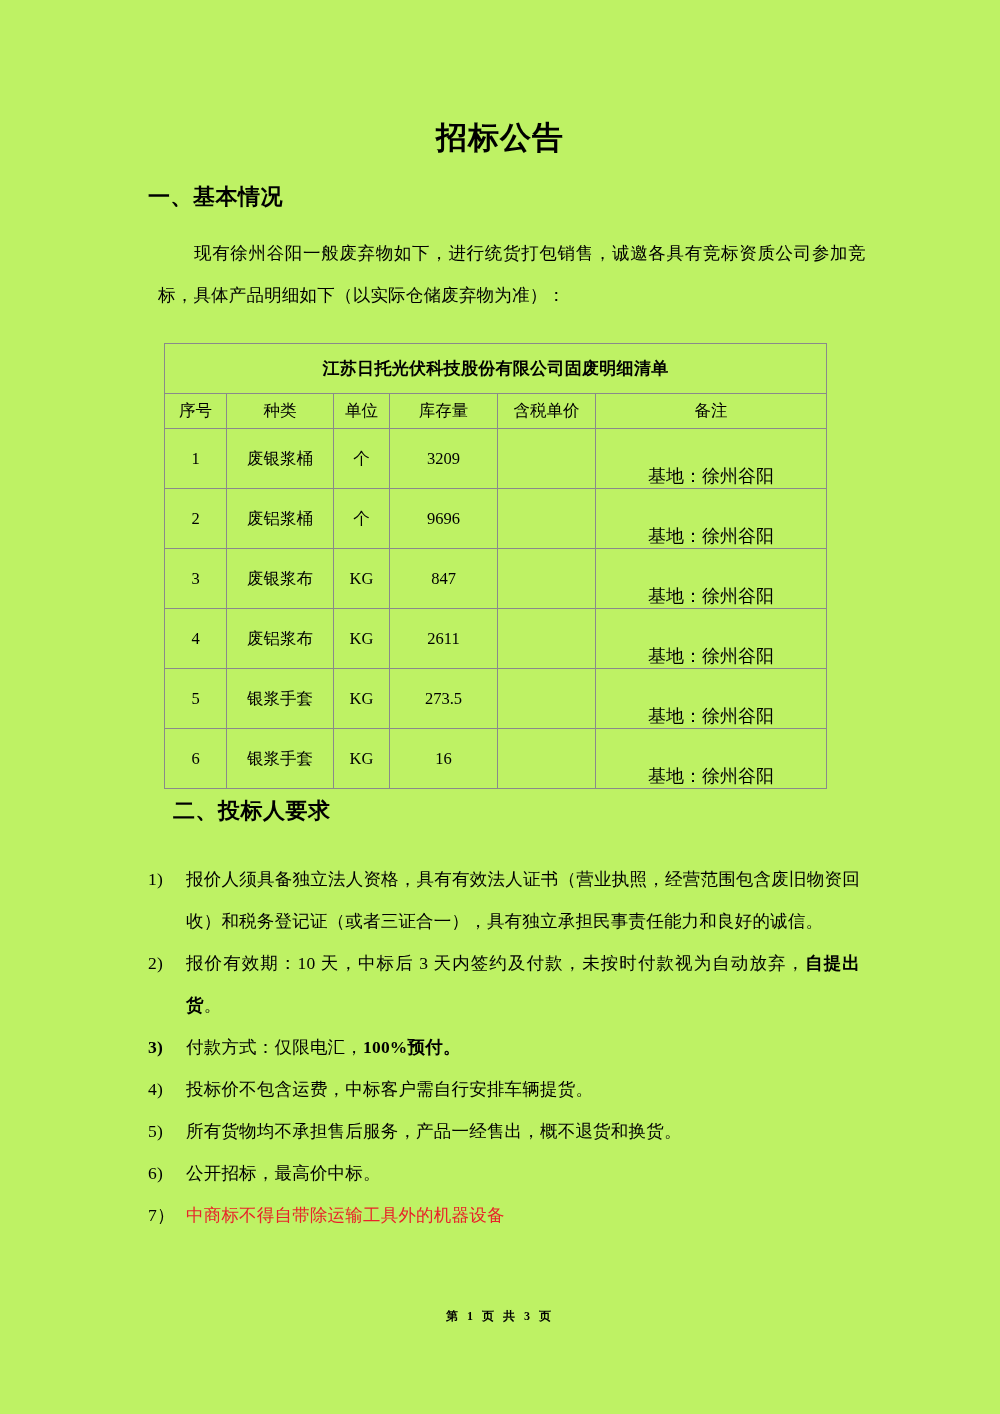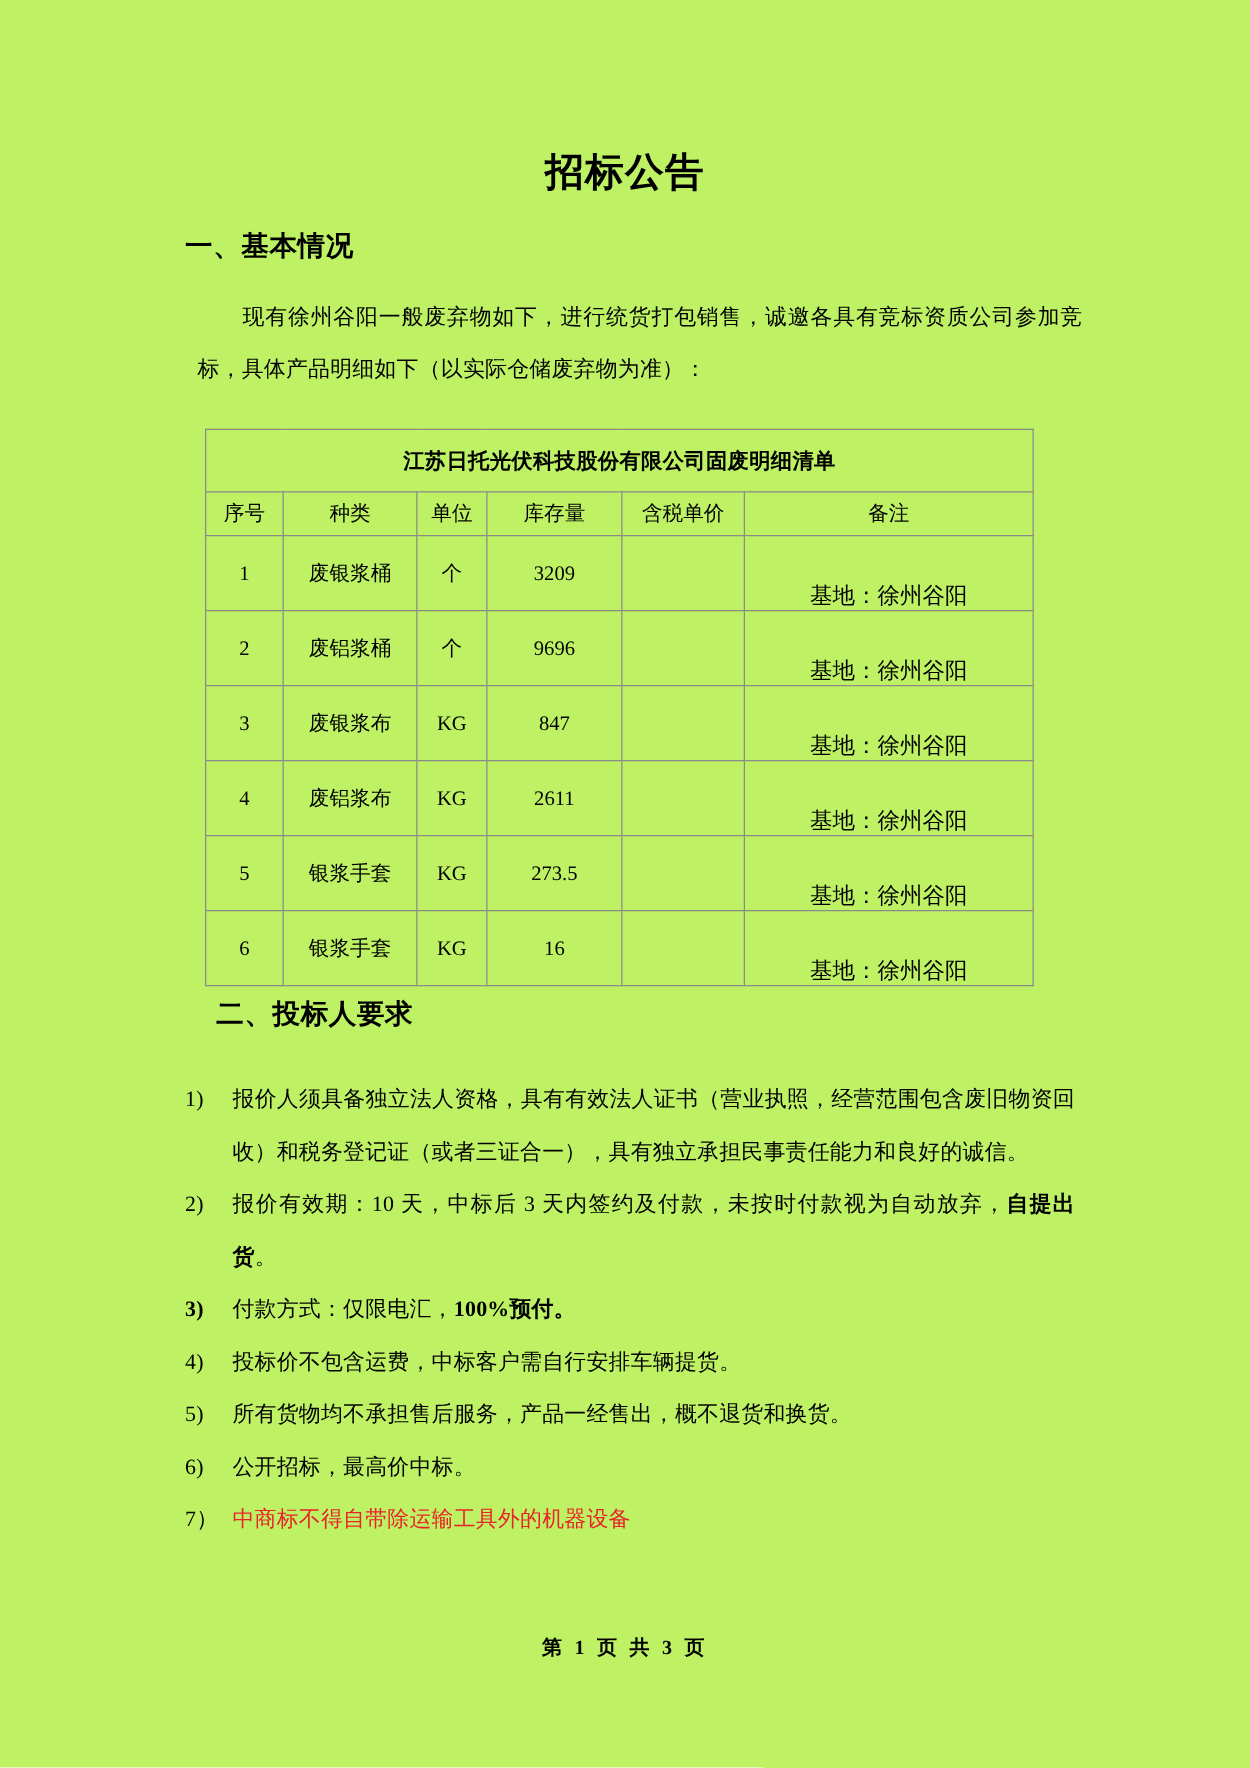--- a/index.html
+++ b/index.html
@@ -137,21 +137,21 @@
   .req-text strong { font-weight: bold; }
   .req-item.red .req-text { color: #e8232a; }
 
   
   .footer {
     position: absolute;
     left: 0;
     top: 1308px;
     width: 1000px;
     text-align: center;
-    font-size: 16px;
+    font-size: 12px;
     font-weight: bold;
     letter-spacing: 3px;
   }
 </style>
 </head>
 <body>
 
 <div class="page">
 
   <div class="doc-title">招标公告</div>

